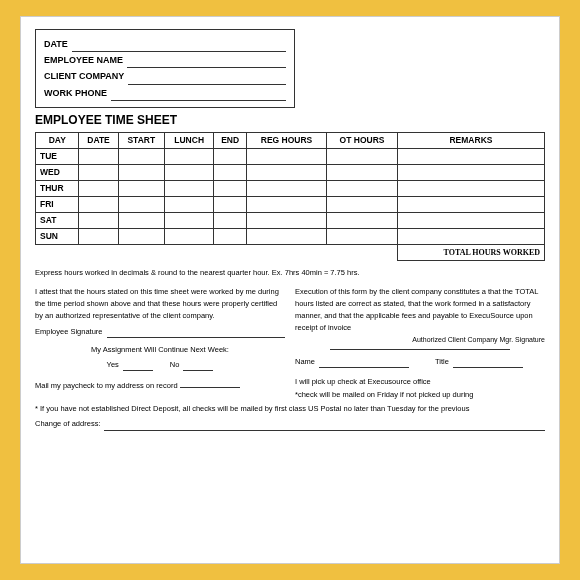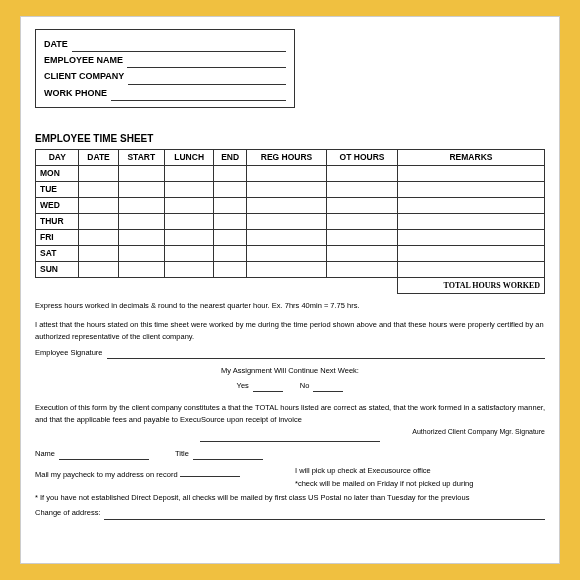--- a/index.html
+++ b/index.html
@@ -40,22 +40,22 @@
       white-space: nowrap;
     }
     .underline {
       border-bottom: 1px solid #333;
       flex: 1;
       min-width: 80px;
       height: 12px;
     }
     .section-title {
       font-weight: bold;
-      font-size: 10px;
-      margin-top: 20px;
+      font-size: 12px;
+      margin-top: 0;
     }
     table.timesheet {
       width: 100%;
       border-collapse: collapse;
       font-size: 8.5px;
     }
     table.timesheet th, table.timesheet td {
       border: 1px solid #333;
       text-align: center;
       padding: 2px 2px;
@@ -80,21 +80,20 @@
     }
     .note-text {
       font-size: 7.5px;
       margin-top: 2px;
     }
     .bottom-section {
       display: flex;
       gap: 10px;
       margin-top: 4px;
       font-size: 7.5px;
-      flex-direction: column;
     }
     .bottom-left, .bottom-right {
       flex: 1;
       line-height: 1.6;
     }
     .sig-line {
       display: flex;
       align-items: flex-end;
       gap: 4px;
       margin-top: 4px;
@@ -208,30 +207,20 @@
         <th>DATE</th>
         <th>START</th>
         <th>LUNCH</th>
         <th>END</th>
         <th>REG HOURS</th>
         <th>OT HOURS</th>
         <th>REMARKS</th>
       </tr>
     </thead>
     <tbody>
-      <tr>
-        <td class="day-label">MON</td>
-        <td></td>
-        <td></td>
-        <td></td>
-        <td></td>
-        <td></td>
-        <td></td>
-        <td></td>
-      </tr>
       <tr>
         <td class="day-label">TUE</td>
         <td></td>
         <td></td>
         <td></td>
         <td></td>
         <td></td>
         <td></td>
         <td></td>
       </tr>

